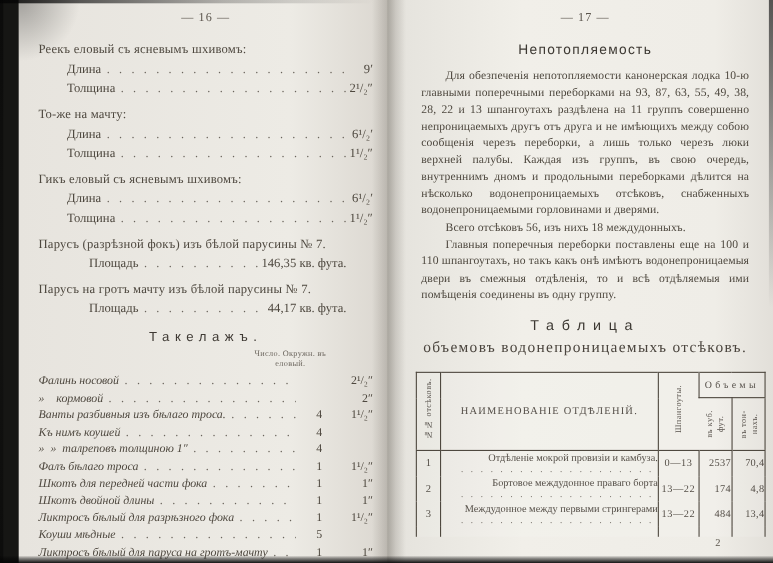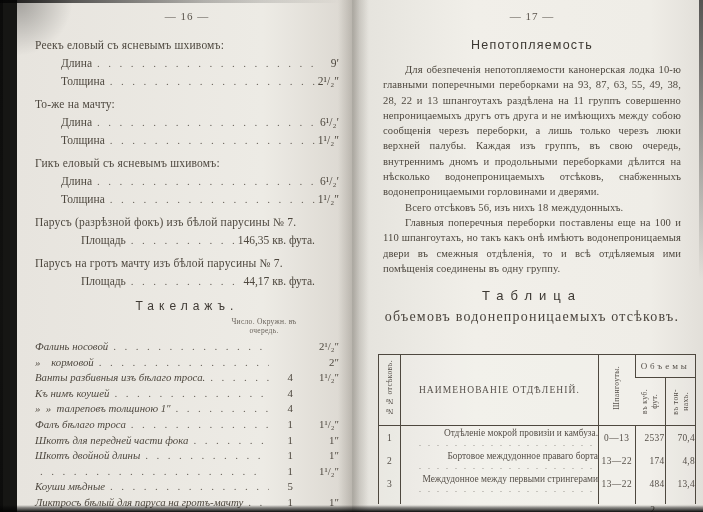--- a/index.html
+++ b/index.html
@@ -47,21 +47,21 @@
   .rig-label{white-space:nowrap;font-style:italic;}
   .rig-count{width:24px;text-align:right;white-space:nowrap;}
   .rig-circ{width:46px;text-align:right;white-space:nowrap;}
 
   
   .rp-inner{padding:10px 22px 0 31px;}
   .rp-heading{font-family:"Liberation Sans","DejaVu Sans",sans-serif;font-size:12.5px;letter-spacing:1.2px;text-align:center;color:#3c3832;margin:16px 0 10px 0;}
   .rp-paragraphs{font-size:10.6px;line-height:15.3px;text-align:justify;letter-spacing:.1px;}
   .rp-paragraphs p{margin:0;text-indent:22px;}
   .tbl-heading{font-family:"Liberation Sans","DejaVu Sans",sans-serif;font-size:13px;letter-spacing:7px;text-align:center;color:#3c3832;margin:12px 0 6px 0;}
-  .tbl-subheading{font-size:14px;letter-spacing:1.2px;text-align:center;margin-bottom:29px;color:#4a443d;}
+  .tbl-subheading{font-size:14px;letter-spacing:1.2px;text-align:center;margin-bottom:13px;color:#4a443d;}
 
   table.vol{border-collapse:collapse;width:318px;margin-left:-5px;
     border:1.5px solid #4e483f;border-bottom:none;background:rgba(255,255,255,.12);}
   table.vol th,table.vol td{border-left:1px solid #4e483f;padding:0;}
   table.vol th:first-child,table.vol td:first-child{border-left:none;}
   table.vol thead th{border-bottom:1px solid #4e483f;font-weight:normal;color:#56504a;vertical-align:middle;}
   th.col-name{font-size:9.5px;letter-spacing:1.1px;width:198px;}
   th.col-num{width:22px;}
   th.col-frames{width:38px;}
   th.col-vol{width:30px;}
@@ -138,21 +138,21 @@
           <div class="spec-row">
             <span class="spec-label">Площадь</span>
             <span class="dots"></span>
             <span class="spec-value">44,17 кв. фута.</span>
           </div>
         </div>
       </div>
     <div class="rig-heading">Такелажъ.</div>
     <div class="rig-colhead">
       <div>Число. Окружн. въ</div>
-      <div>очередь.</div>
+      <div>еловый.</div>
     </div>
     <div class="rig-rows">
         <div class="rig-row">
           <span class="rig-label">Фалинь носовой</span>
           <span class="dots"></span>
           <span class="rig-count"></span>
           <span class="rig-circ">2¹/₂″</span>
         </div>
         <div class="rig-row">
           <span class="rig-label">»&nbsp;&nbsp;&nbsp;&nbsp;кормовой</span>
@@ -190,20 +190,21 @@
           <span class="rig-count">1</span>
           <span class="rig-circ">1″</span>
         </div>
         <div class="rig-row">
           <span class="rig-label">Шкотъ двойной длины</span>
           <span class="dots"></span>
           <span class="rig-count">1</span>
           <span class="rig-circ">1″</span>
         </div>
         <div class="rig-row">
+          <span class="rig-label">Ликтросъ бѣлый для разрѣзного фока</span>
           <span class="dots"></span>
           <span class="rig-count">1</span>
           <span class="rig-circ">1¹/₂″</span>
         </div>
         <div class="rig-row">
           <span class="rig-label">Коуши мѣдные</span>
           <span class="dots"></span>
           <span class="rig-count">5</span>
           <span class="rig-circ"></span>
         </div>

